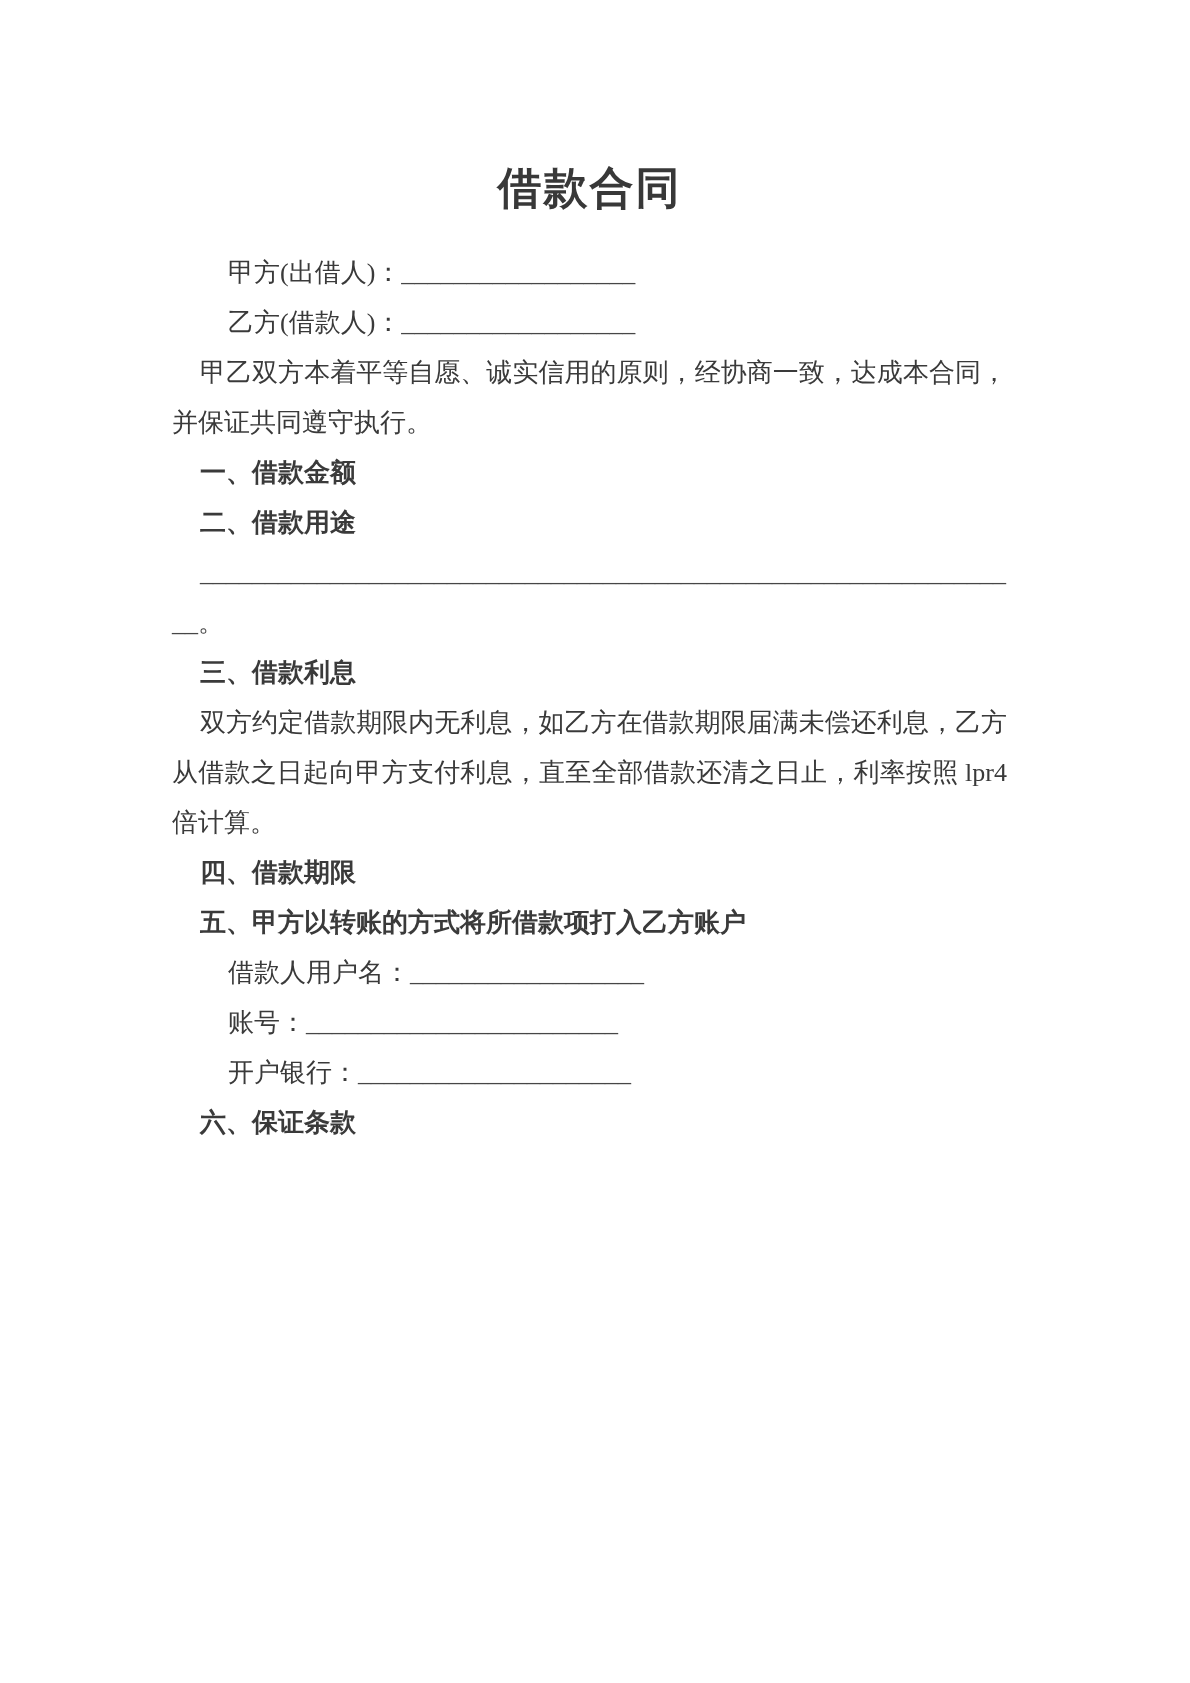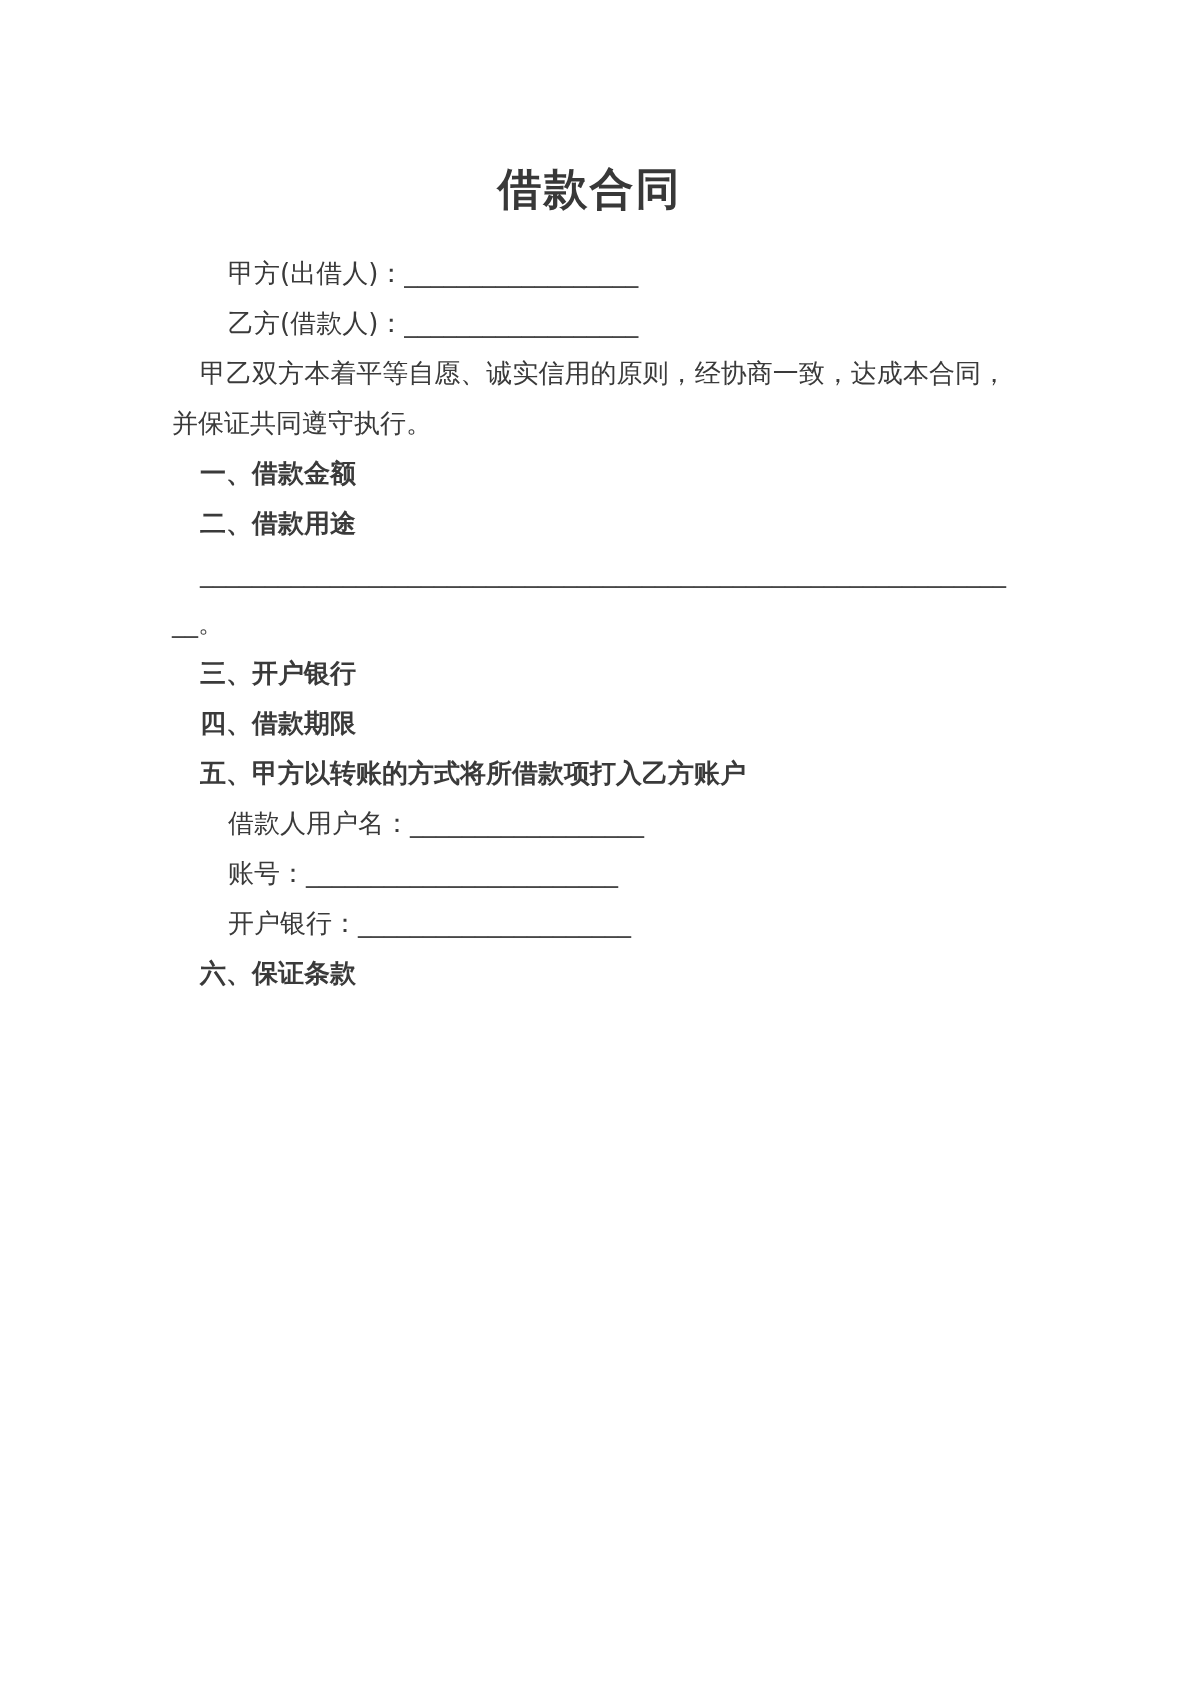--- a/index.html
+++ b/index.html
@@ -10,20 +10,21 @@
     font-family: "DejaVu Sans", "Liberation Sans", sans-serif;
     color: #3a3a3a;
     overflow: hidden;
   }
   .page {
     width: 1190px;
     height: 1683px;
     background: #ffffff;
     padding: 158px 183px 0 172px;
     overflow: hidden;
+    font-family: Liberation Serif, serif;
   }
   .doc-title {
     font-size: 44px;
     line-height: 62px;
     font-weight: 700;
     text-align: center;
     letter-spacing: 2px;
     color: #383838;
     margin-bottom: 28px;
   }
@@ -63,22 +64,23 @@
 
   <p class="para">甲乙双方本着平等自愿、诚实信用的原则，经协商一致，达成本合同，并保证共同遵守执行。</p>
 
   <h2 class="heading">一、借款金额</h2>
 
 
   <h2 class="heading">二、借款用途</h2>
 
   <p class="para blank">________________________________________________________________。</p>
 
-  <h2 class="heading">三、开户银行</h2>
+  <h2 class="heading">三、借款利息</h2>
 
+  <p class="para">双方约定借款期限内无利息，如乙方在借款期限届满未偿还利息，乙方从借款之日起向甲方支付利息，直至全部借款还清之日止，利率按照 lpr4 倍计算。</p>
 
   <h2 class="heading">四、借款期限</h2>
 
 
   <h2 class="heading">五、甲方以转账的方式将所借款项打入乙方账户</h2>
 
   <p class="line field"><span>借款人用户名：</span><span class="blank">__________________</span></p>
 
   <p class="line field"><span>账号：</span><span class="blank">________________________</span></p>
 

